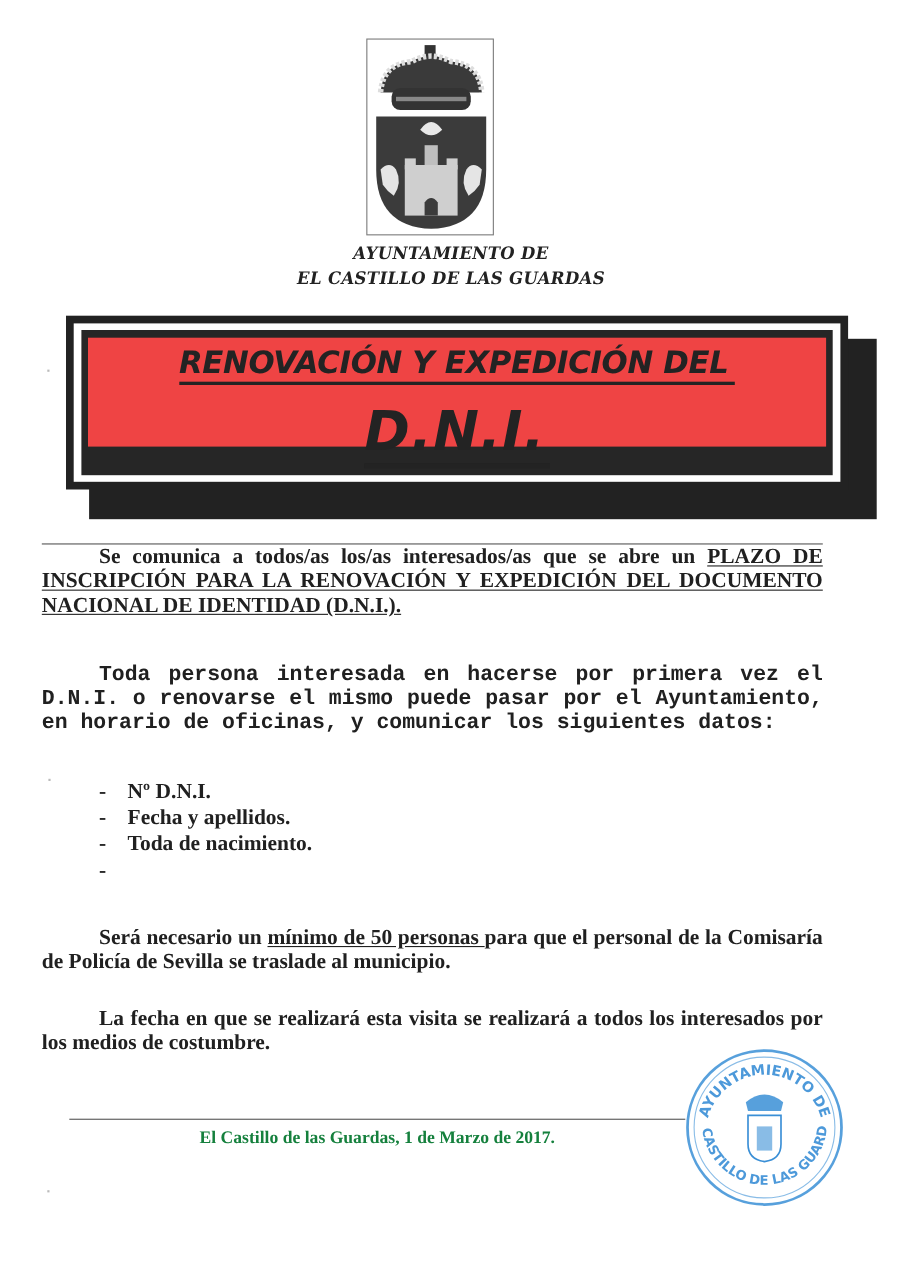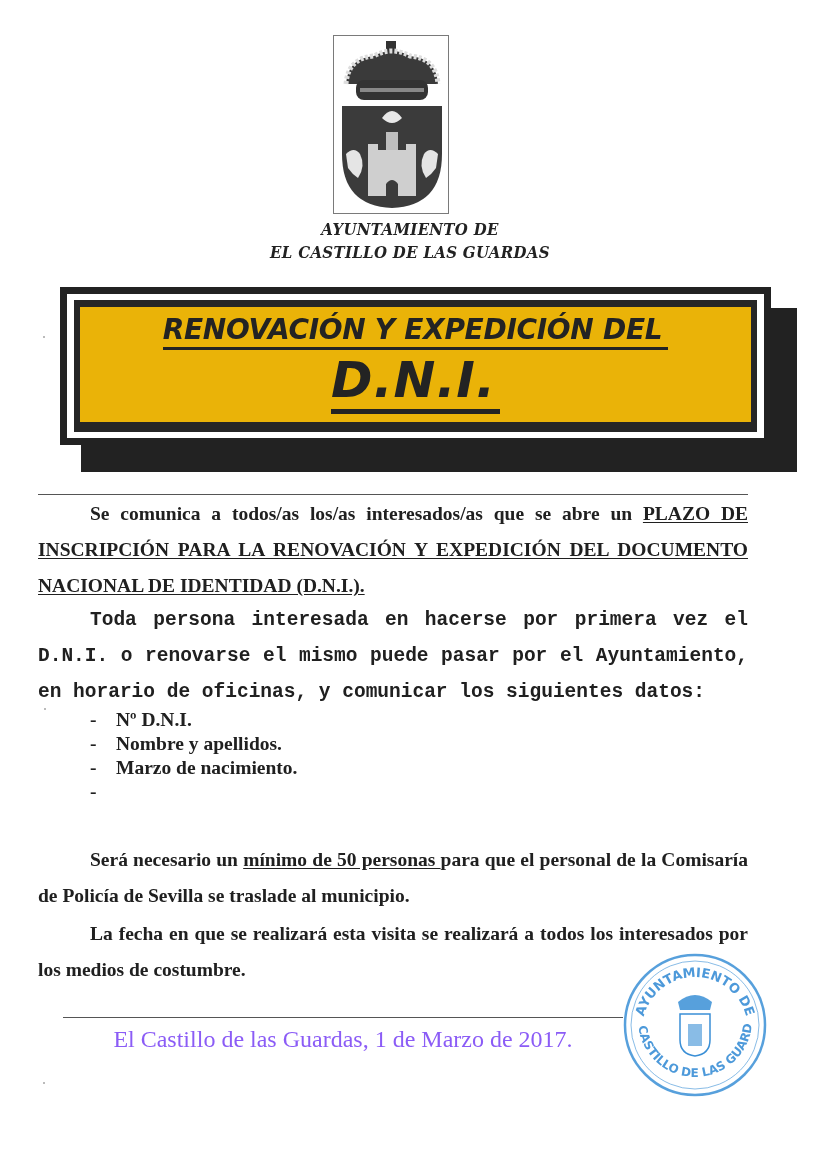--- a/index.html
+++ b/index.html
@@ -49,22 +49,22 @@
     }
     #title-outer-white {
       left: 67px; top: 294px; width: 697px; height: 144px;
       background: #ffffff;
     }
     #title-inner {
       left: 74px; top: 300px; width: 683px; height: 132px;
       background: #262626;
     }
     #title-panel {
-      left: 80px; top: 307px; width: 671px; height: 115px;
-      background: #eab308;
+      left: 80px; top: 307px; width: 671px; height: 99px;
+      background: #ef4444;
       text-align: center;
     }
     #title-line-1 {
       position: absolute; left: 0; width: 100%; top: 6px;
       font-family: "DejaVu Sans", sans-serif;
       font-weight: bold; font-style: italic;
       font-size: 28px; letter-spacing: -0.3px;
       color: #232323;
     }
     #title-line-1 span {
@@ -77,37 +77,37 @@
       position: absolute; left: 0; width: 100%; top: 44px;
       font-family: "DejaVu Sans", sans-serif;
       font-weight: bold; font-style: italic;
       font-size: 50px; letter-spacing: 1px;
       color: #232323;
     }
     #title-line-2 span {
       display: inline-block;
       border-bottom: 5px solid #232323;
       line-height: 58px;
-      padding: 0 4px 0 0;
+      padding: 12px 4px 0 0;
     }
 
     
     .rule {
       height: 1px; background: #555;
     }
     #rule-top { left: 38px; top: 494px; width: 710px; }
     #rule-sign { left: 63px; top: 1017px; width: 560px; }
 
     
     .para {
       left: 38px; width: 710px;
       font-family: "Liberation Serif", serif;
       font-weight: bold;
       font-size: 19.5px;
-      line-height: 36px;
+      line-height: 22px;
       text-align: justify;
       text-align-last: left;
       color: #202020;
     }
     .para .indent { display: inline-block; width: 52px; }
     .u { text-decoration: underline; text-underline-offset: 2px; }
 
     #para-1 { top: 496px; }
     #para-2 { top: 602px; font-family: Liberation Mono, monospace; }
     #para-3 { top: 842px; }
@@ -122,23 +122,23 @@
       color: #202020;
       margin: 0; padding: 0; list-style: none;
     }
     #data-list li { display: flex; }
     #data-list .dash { width: 26px; }
 
     #sign-line {
       left: 63px; width: 560px; top: 1026px;
       text-align: center;
       font-family: "Liberation Serif", serif;
-      font-weight: normal;
-      font-size: 24px;
-      color: #8b5cf6;
+      font-weight: bold;
+      font-size: 16px;
+      color: #15803d;
     }
 
     
     #stamp { left: 620px; top: 950px; width: 150px; height: 150px; }
 
     .speck { width: 2px; height: 2px; background: #bbb; }
   </style>
 </head>
 <body>
 
@@ -186,25 +186,25 @@
 
 <div id="para-2" class="abs para"><span class="indent"></span><span>Toda persona interesada en hacerse por primera vez el D.N.I. o renovarse el mismo puede pasar por el Ayuntamiento, en horario de oficinas, y comunicar los siguientes datos:</span></div>
 
 <ul id="data-list" class="abs">
   <li>
       <span class="dash">-</span>
       <span>Nº D.N.I.</span>
     </li>
   <li>
       <span class="dash">-</span>
-      <span>Nombre y apellidos.</span>
-    </li>
-  <li>
-      <span class="dash">-</span>
-      <span>Marzo de nacimiento.</span>
+      <span>Fecha y apellidos.</span>
+    </li>
+  <li>
+      <span class="dash">-</span>
+      <span>Toda de nacimiento.</span>
     </li>
   <li>
       <span class="dash">-</span>
     </li>
 </ul>
 
 <div id="para-3" class="abs para"><span class="indent"></span><span>Será necesario un </span><span class="u">mínimo de 50 personas </span><span> para que el personal de la Comisaría de Policía de Sevilla se traslade al municipio.</span></div>
 
 <div id="para-4" class="abs para"><span class="indent"></span><span>La fecha en que se realizará esta visita se realizará a todos los interesados por los medios de costumbre.</span></div>
 

